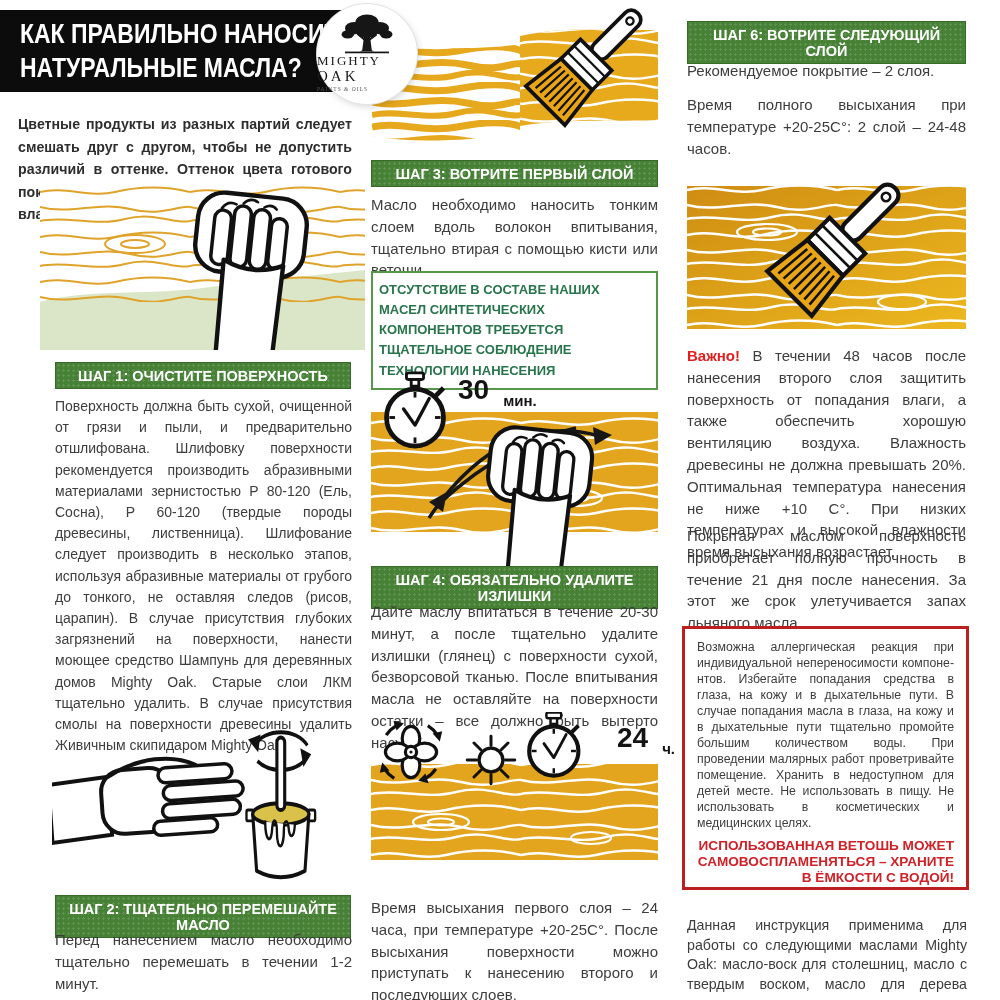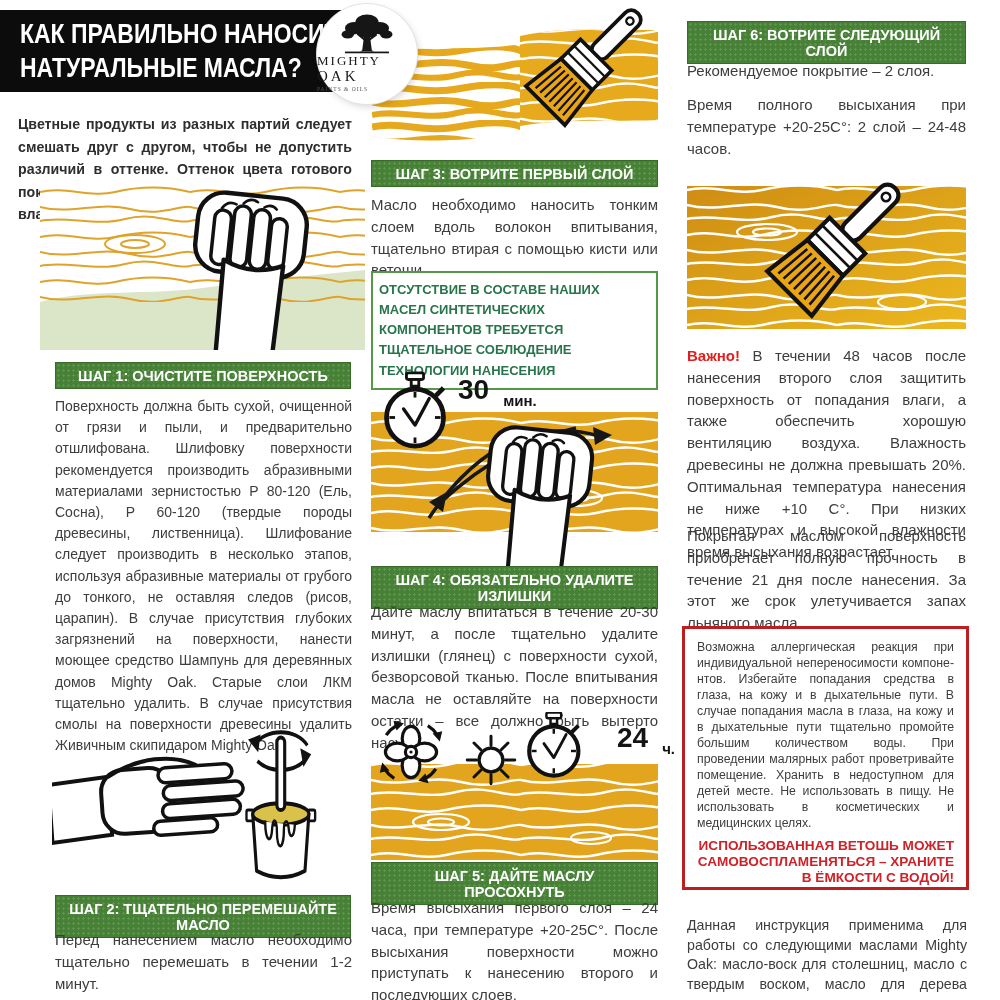--- a/index.html
+++ b/index.html
@@ -243,21 +243,20 @@
       <use href="#sym-fan" transform="translate(4,4) scale(0.8)"></use>
       <use href="#sym-sun" transform="translate(86,14) scale(0.85)"></use>
       <use href="#sym-stopwatch" transform="translate(150,-2) scale(0.82)"></use>
     </svg>
   </div>
   <div class="abs timer-label" style="left:617px;top:724px">
     <span class="big">24</span>
     <span class="small">ч.</span>
   </div>
 
-  <div class="abs sh" style="left:371px;top:862px;width:287px">ШАГ 5: ДАЙТЕ МАСЛУ ПРОСОХНУТЬ</div>
   <p class="abs body" style="left:371px;top:897px;width:287px">Время высыхания первого слоя – 24 часа, при температуре +20-25С°. После высыхания поверхности можно приступать к нанесению второго и последующих слоев.</p>
 
   <div class="abs sh" style="left:687px;top:21px;width:279px">ШАГ 6: ВОТРИТЕ СЛЕДУЮЩИЙ СЛОЙ</div>
   <p class="abs body" style="left:687px;top:60px;width:279px">Рекомендуемое покрытие – 2 слоя.</p>
   <p class="abs body" style="left:687px;top:94px;width:279px">Время полного высыхания при температуре +20-25С°: 2 слой – 24-48 часов.</p>
 
   <div class="abs" style="left:687px;top:182px;width:279px;height:150px">
     <svg viewBox="0 0 279 150" width="279" height="150">
       <rect x="0" y="4" width="279" height="143" fill="url(#goldgrad)"></rect>
       <rect x="0" y="4" width="279" height="143" fill="url(#gw)"></rect>

